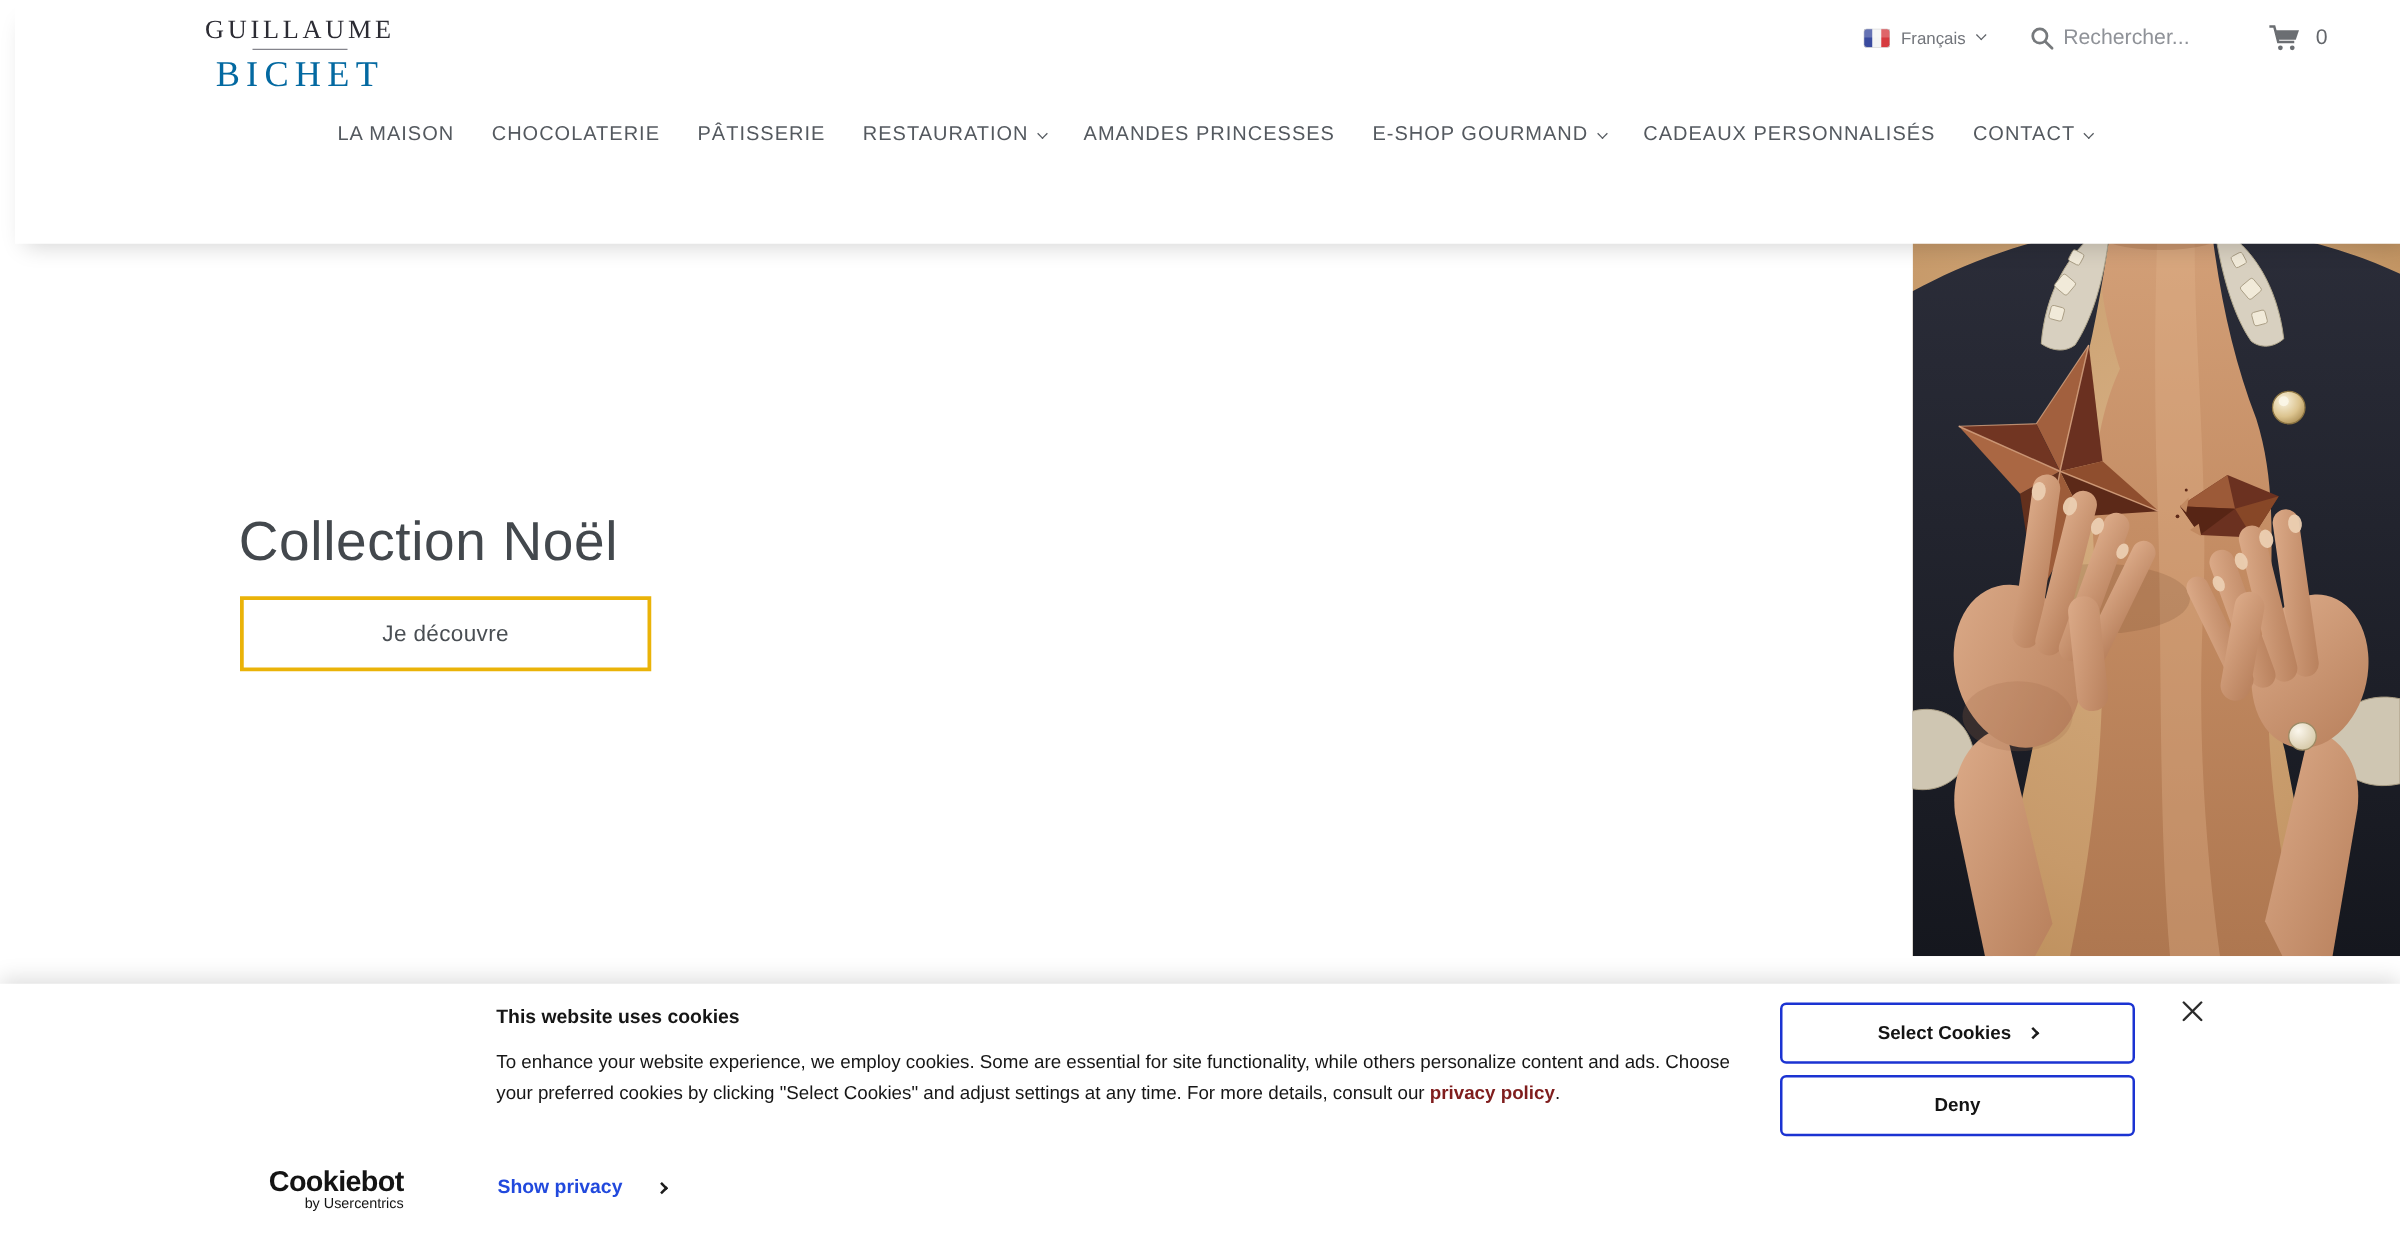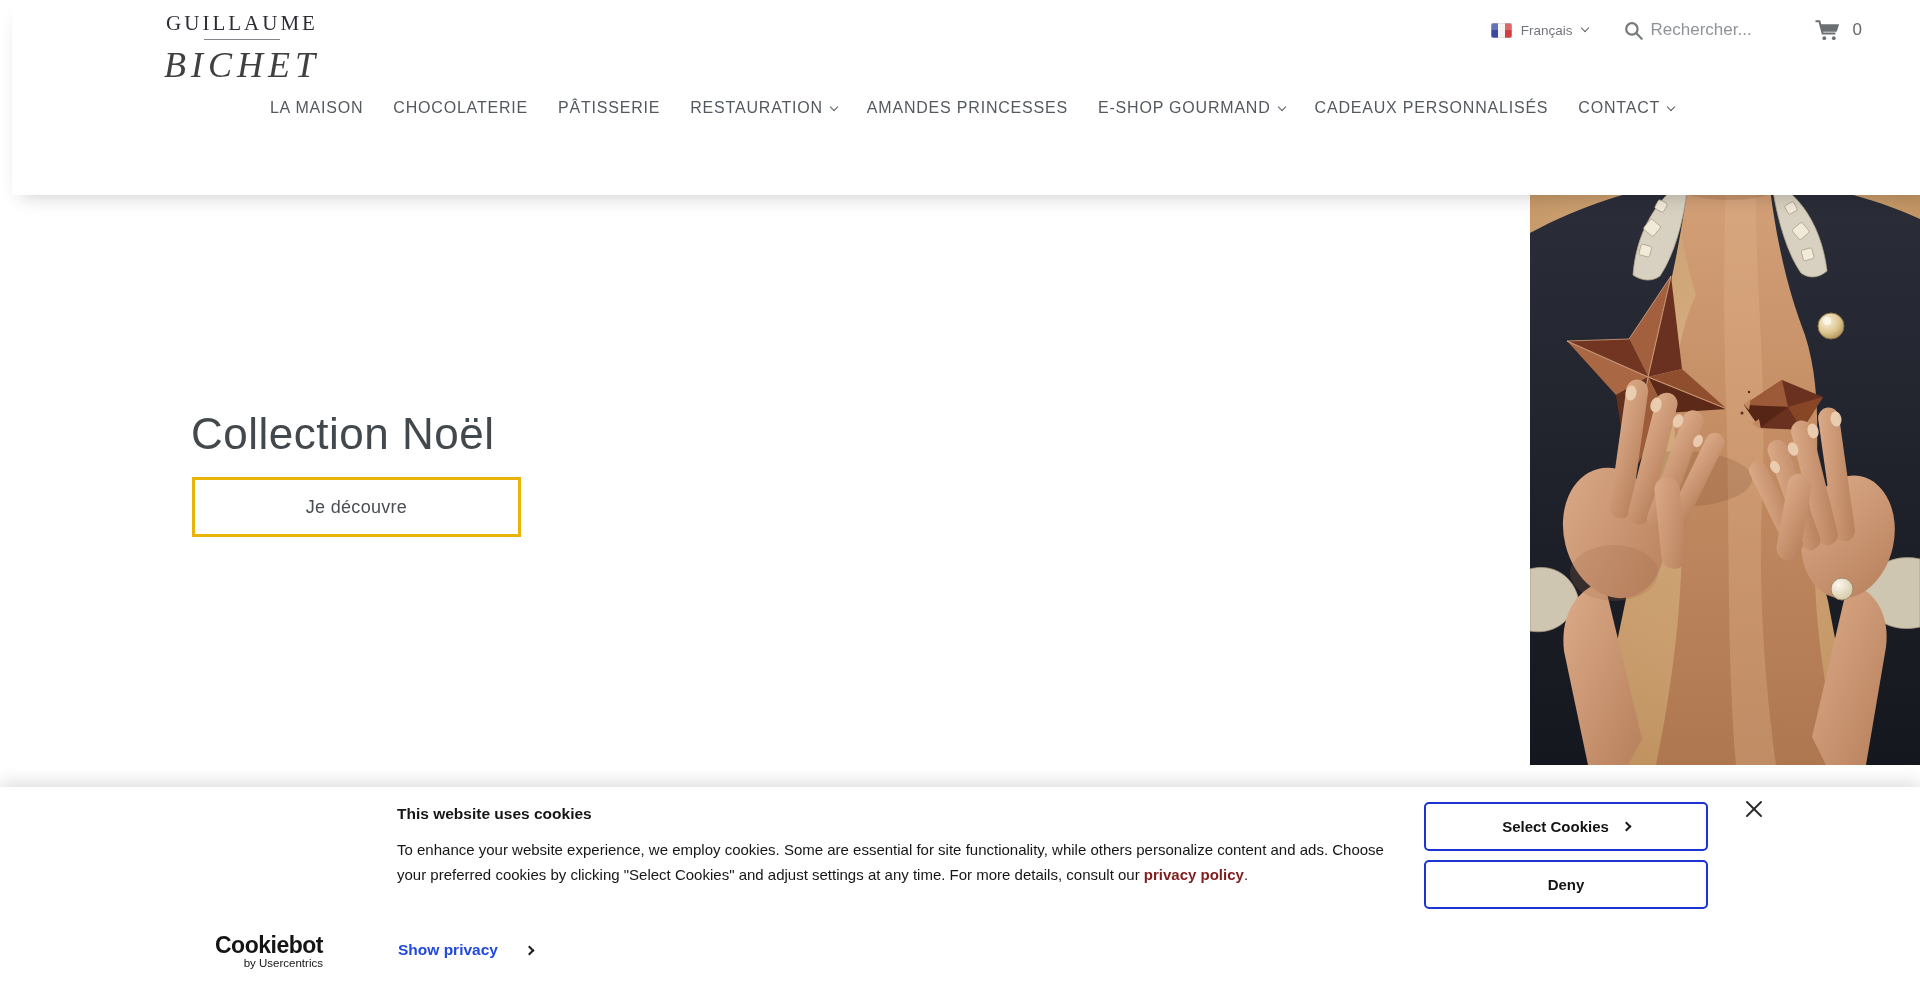--- a/index.html
+++ b/index.html
@@ -6,21 +6,21 @@
   html, body { background:#ffffff; }
   body { font-family: "Liberation Sans", sans-serif; }
   .page { position:relative; width:1920px; height:993px; background:#fff; overflow:hidden; }
 
   
   .site-header { position:absolute; left:12px; top:0; width:1920px; height:195px; background:#fff;
                  box-shadow:0 10px 18px -8px rgba(0,0,0,0.18); z-index:5; }
   .brand-logo { position:absolute; left:152px; top:11px; text-align:center; color:#26262e; cursor:pointer; }
   .brand-top { font-family:"Liberation Serif", serif; font-size:21px; letter-spacing:3px; color:#2c2c34; }
   .brand-rule { width:76px; height:1px; background:#84848c; margin:3px auto 4px; }
-  .brand-bottom { font-family:"Liberation Serif", serif; font-size:36px; letter-spacing:5px; color:#404040;font-style:italic; }
+  .brand-bottom { font-family:"Liberation Serif", serif; font-size:29px; letter-spacing:5px; color:#0369a1; }
 
   .header-right { position:absolute; top:15px; right:70px; display:flex; align-items:center; height:30px; }
   .lang-selector { display:flex; align-items:center; gap:9px; font-size:13.5px; color:#72757b; margin-right:36px; cursor:pointer;padding-left:25px; }
   .flag { width:21px; height:15px; display:block; }
   .chev-down { display:inline-block; width:6px; height:6px; border-right:1.6px solid #5f6268;
                border-bottom:1.6px solid #5f6268; transform:rotate(45deg); margin-top:-4px; }
   .search-box { display:flex; align-items:center; margin-right:28px; }
   .search-box svg { width:19px; height:19px; margin-right:8px; }
   .search-input { border:0; outline:0; width:136px; font-size:17px; color:#55585c; font-family:inherit; background:transparent; }
   .search-input::placeholder { color:#8f9298; }

